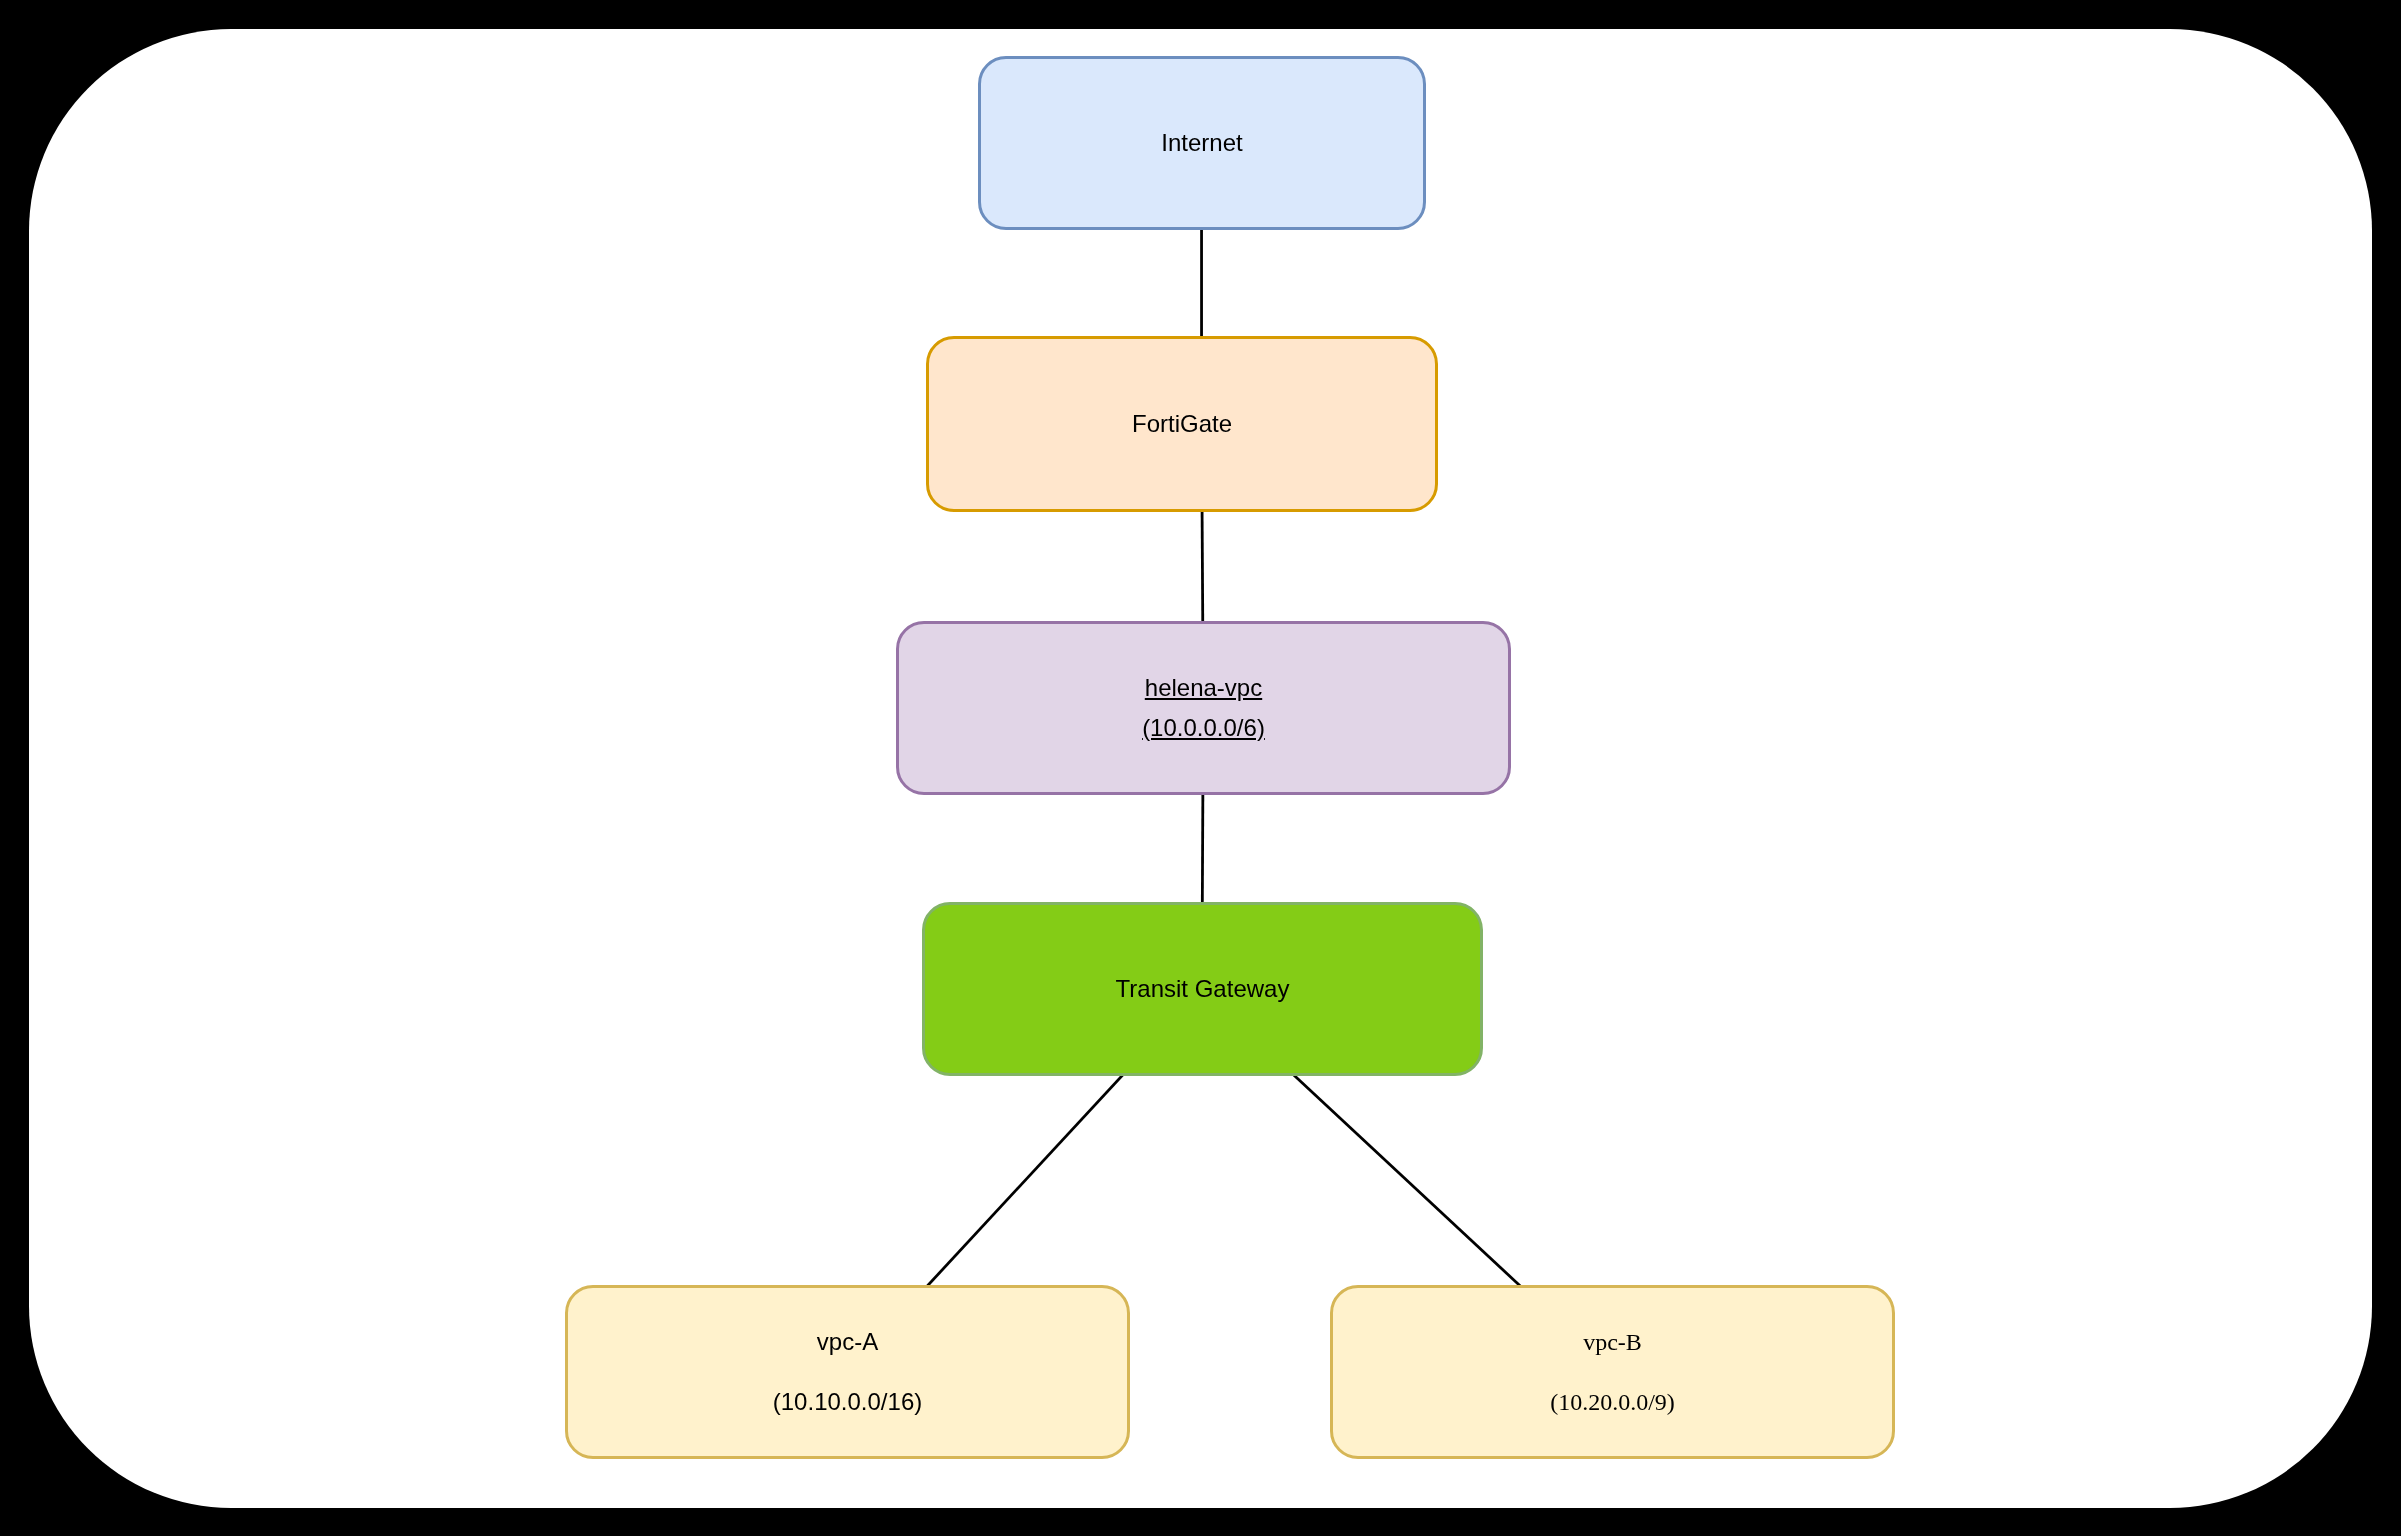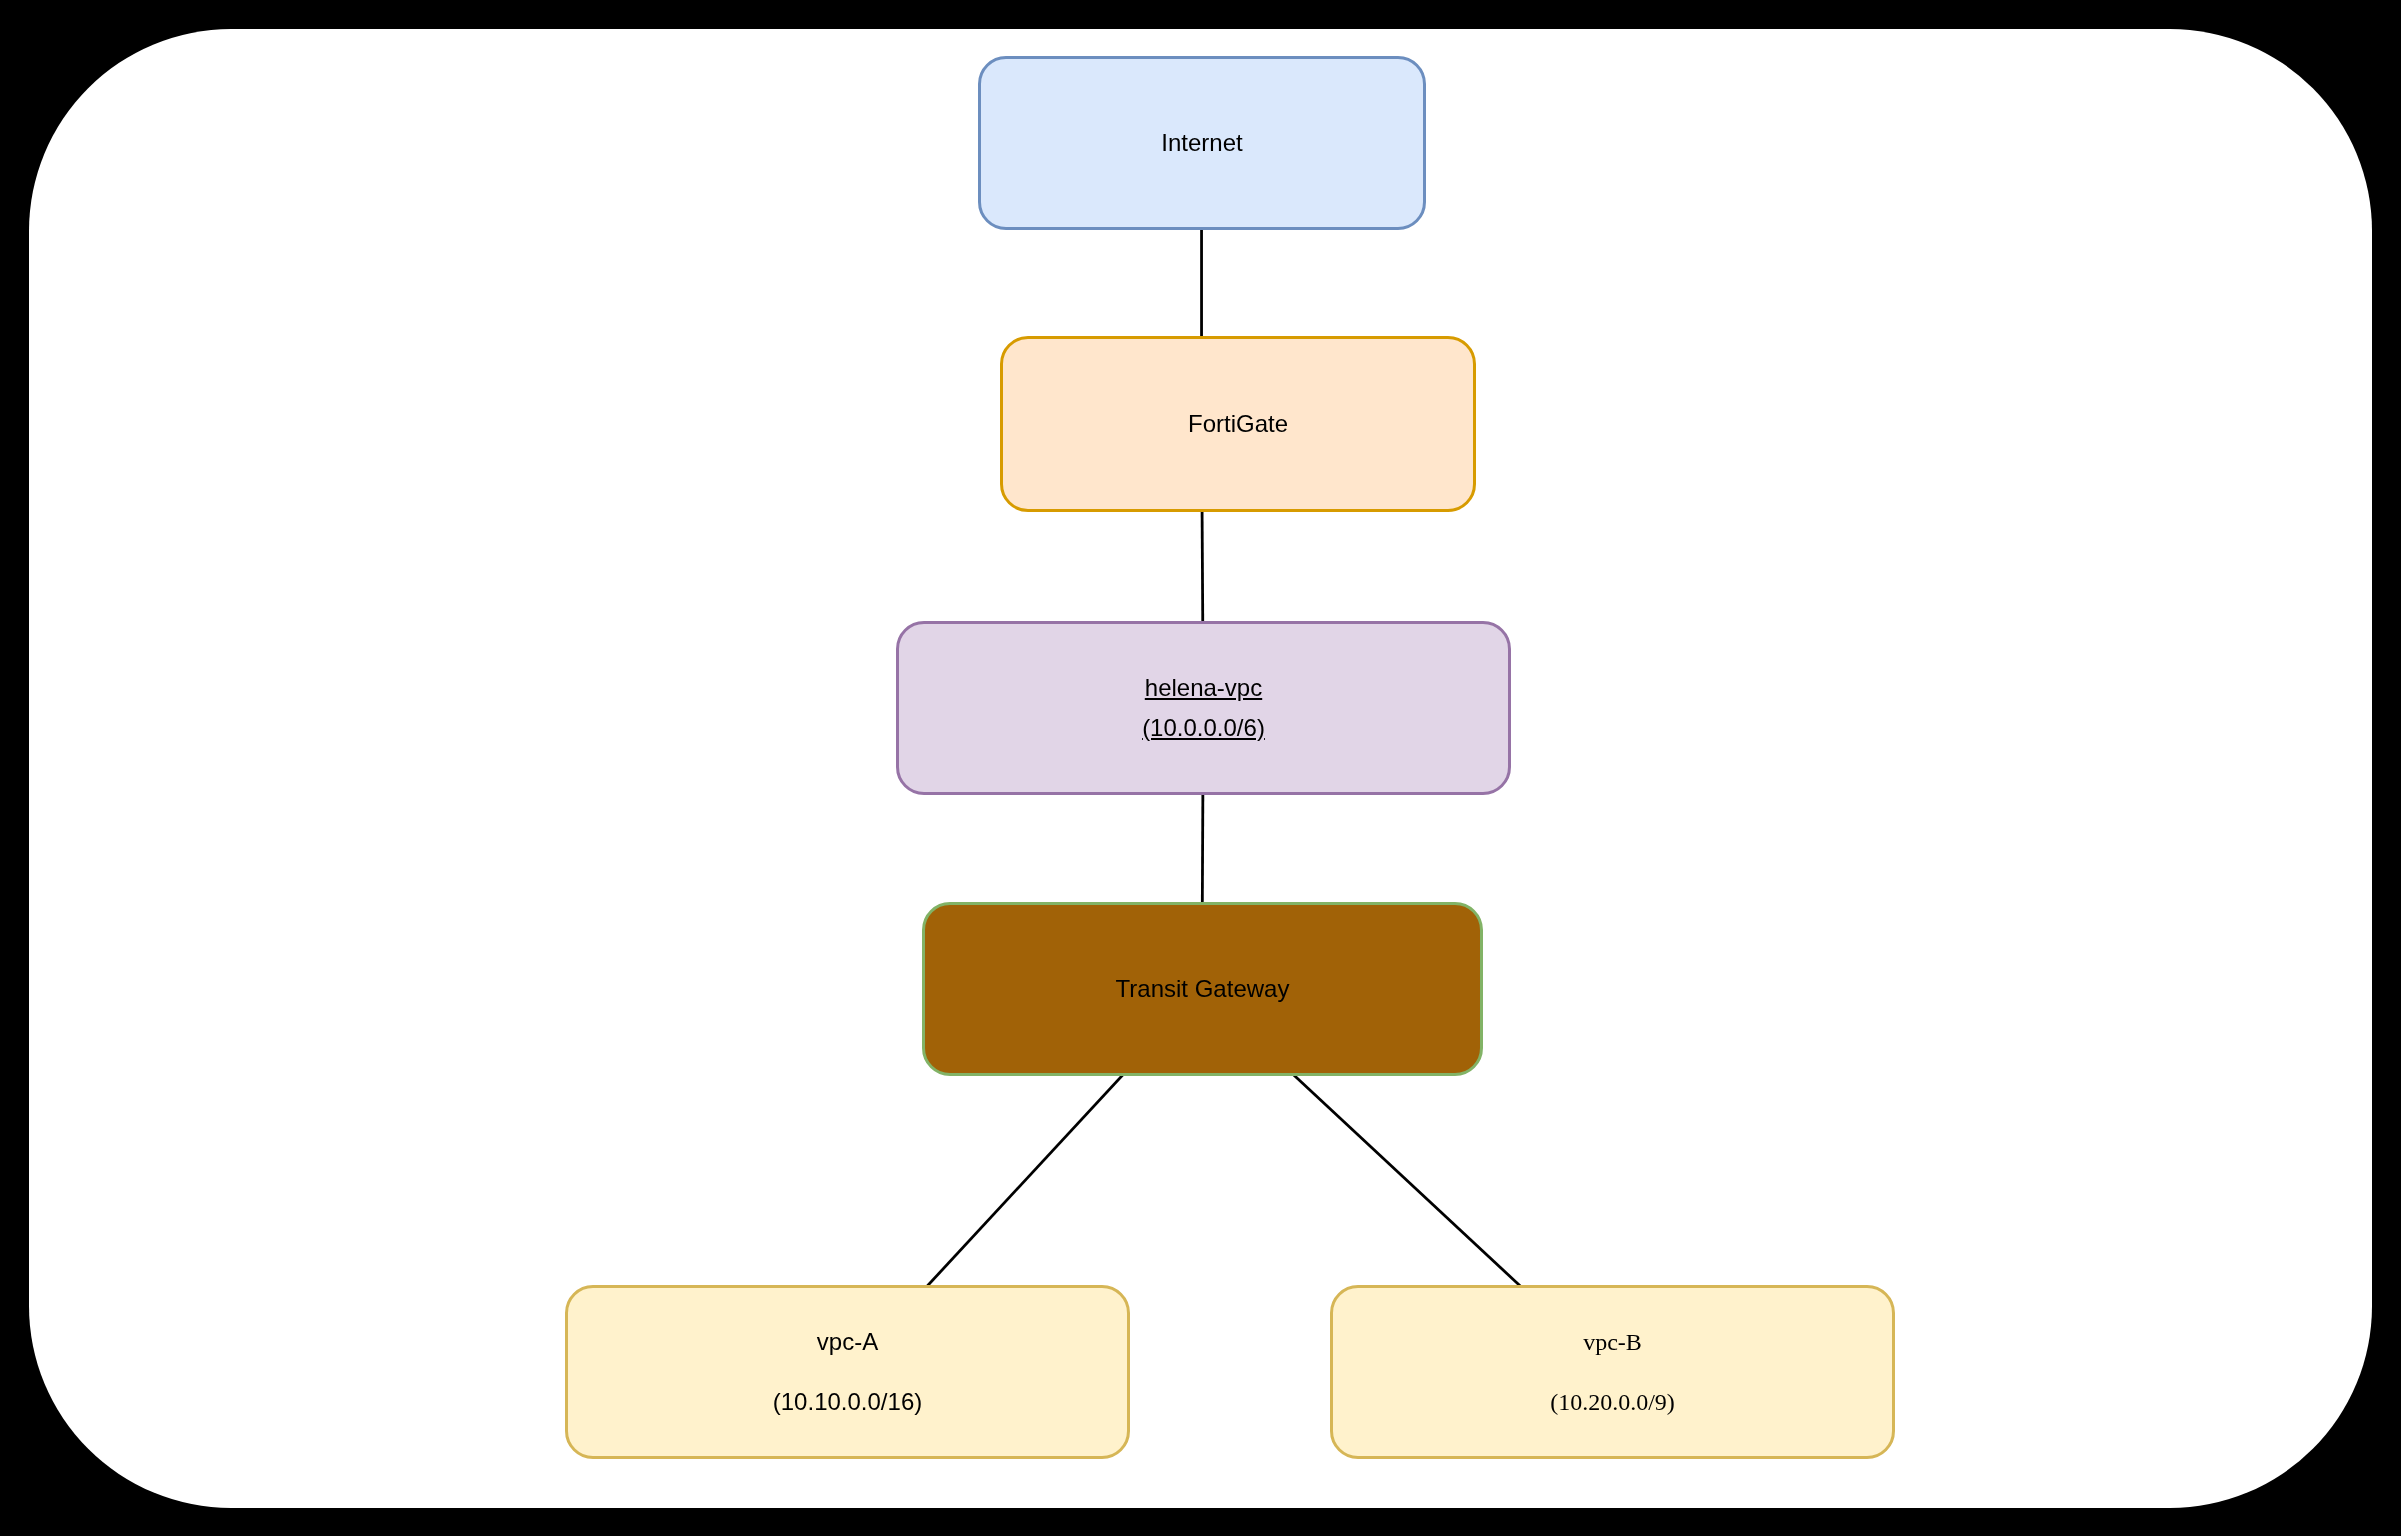--- a/index.html
+++ b/index.html
@@ -45,25 +45,25 @@
     align-items: center;
     justify-content: center;
     text-align: center;
     font-size: 24px;
     line-height: 40px;
     color: #000000;
   }
   .node-blue   { background: #dae8fc; border-color: #6c8ebf; }
   .node-orange { background: #ffe6cc; border-color: #d79b00; }
   .node-purple { background: #e1d5e7; border-color: #9673a6; text-decoration: underline; }
-  .node-green  { background: #a16207; border-color: #82b366; }
+  .node-green  { background: #84cc16; border-color: #82b366; }
   .node-yellow { background: #fff2cc; border-color: #d6b656; gap: 20px; }
 
   #node-internet  { left: 978px; top:   56px; width: 448px; height: 174px; }
-  #node-fortigate { left: 1000px; top:  336px; width: 476px; height: 176px; }
+  #node-fortigate { left: 926px; top:  336px; width: 512px; height: 176px; }
   #node-helena    { left: 896px; top:  621px; width: 615px; height: 174px; }
   #node-tgw       { left: 922px; top: 902px; width: 561px; height: 174px; }
   #node-vpc-a     { left:  565px; top: 1285px; width: 565px; height: 174px; }
   #node-vpc-b     { left: 1330px; top: 1285px; width: 565px; height: 174px; font-family: Liberation Serif, serif; }
 
   .node .line { display: block; }
 </style>
 </head>
 <body>
 

